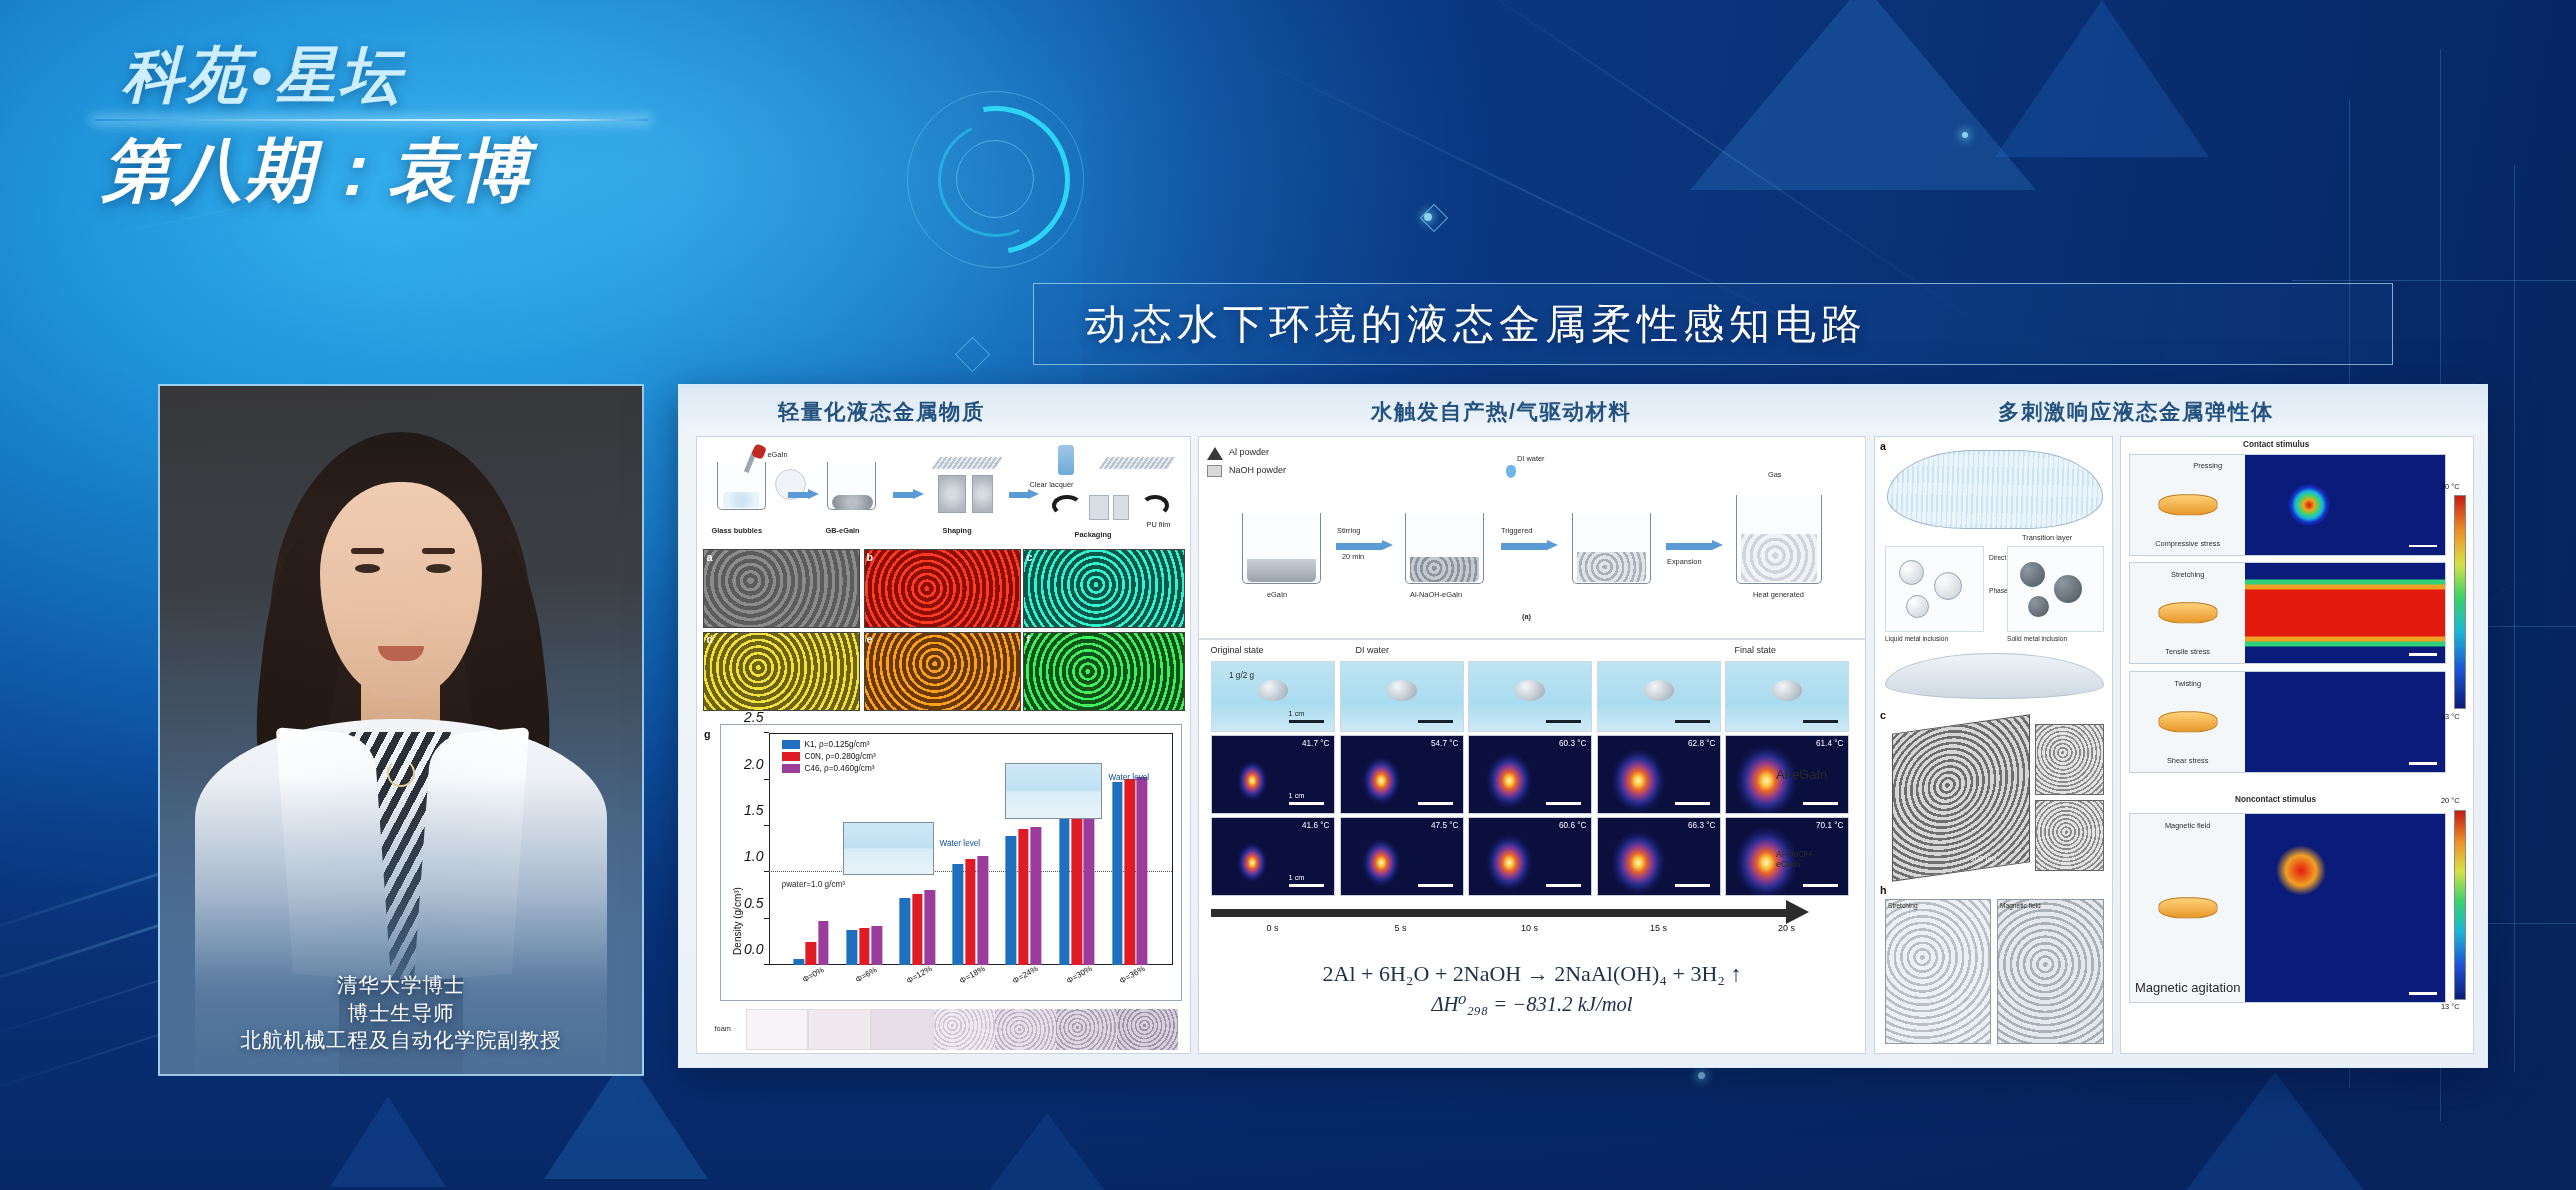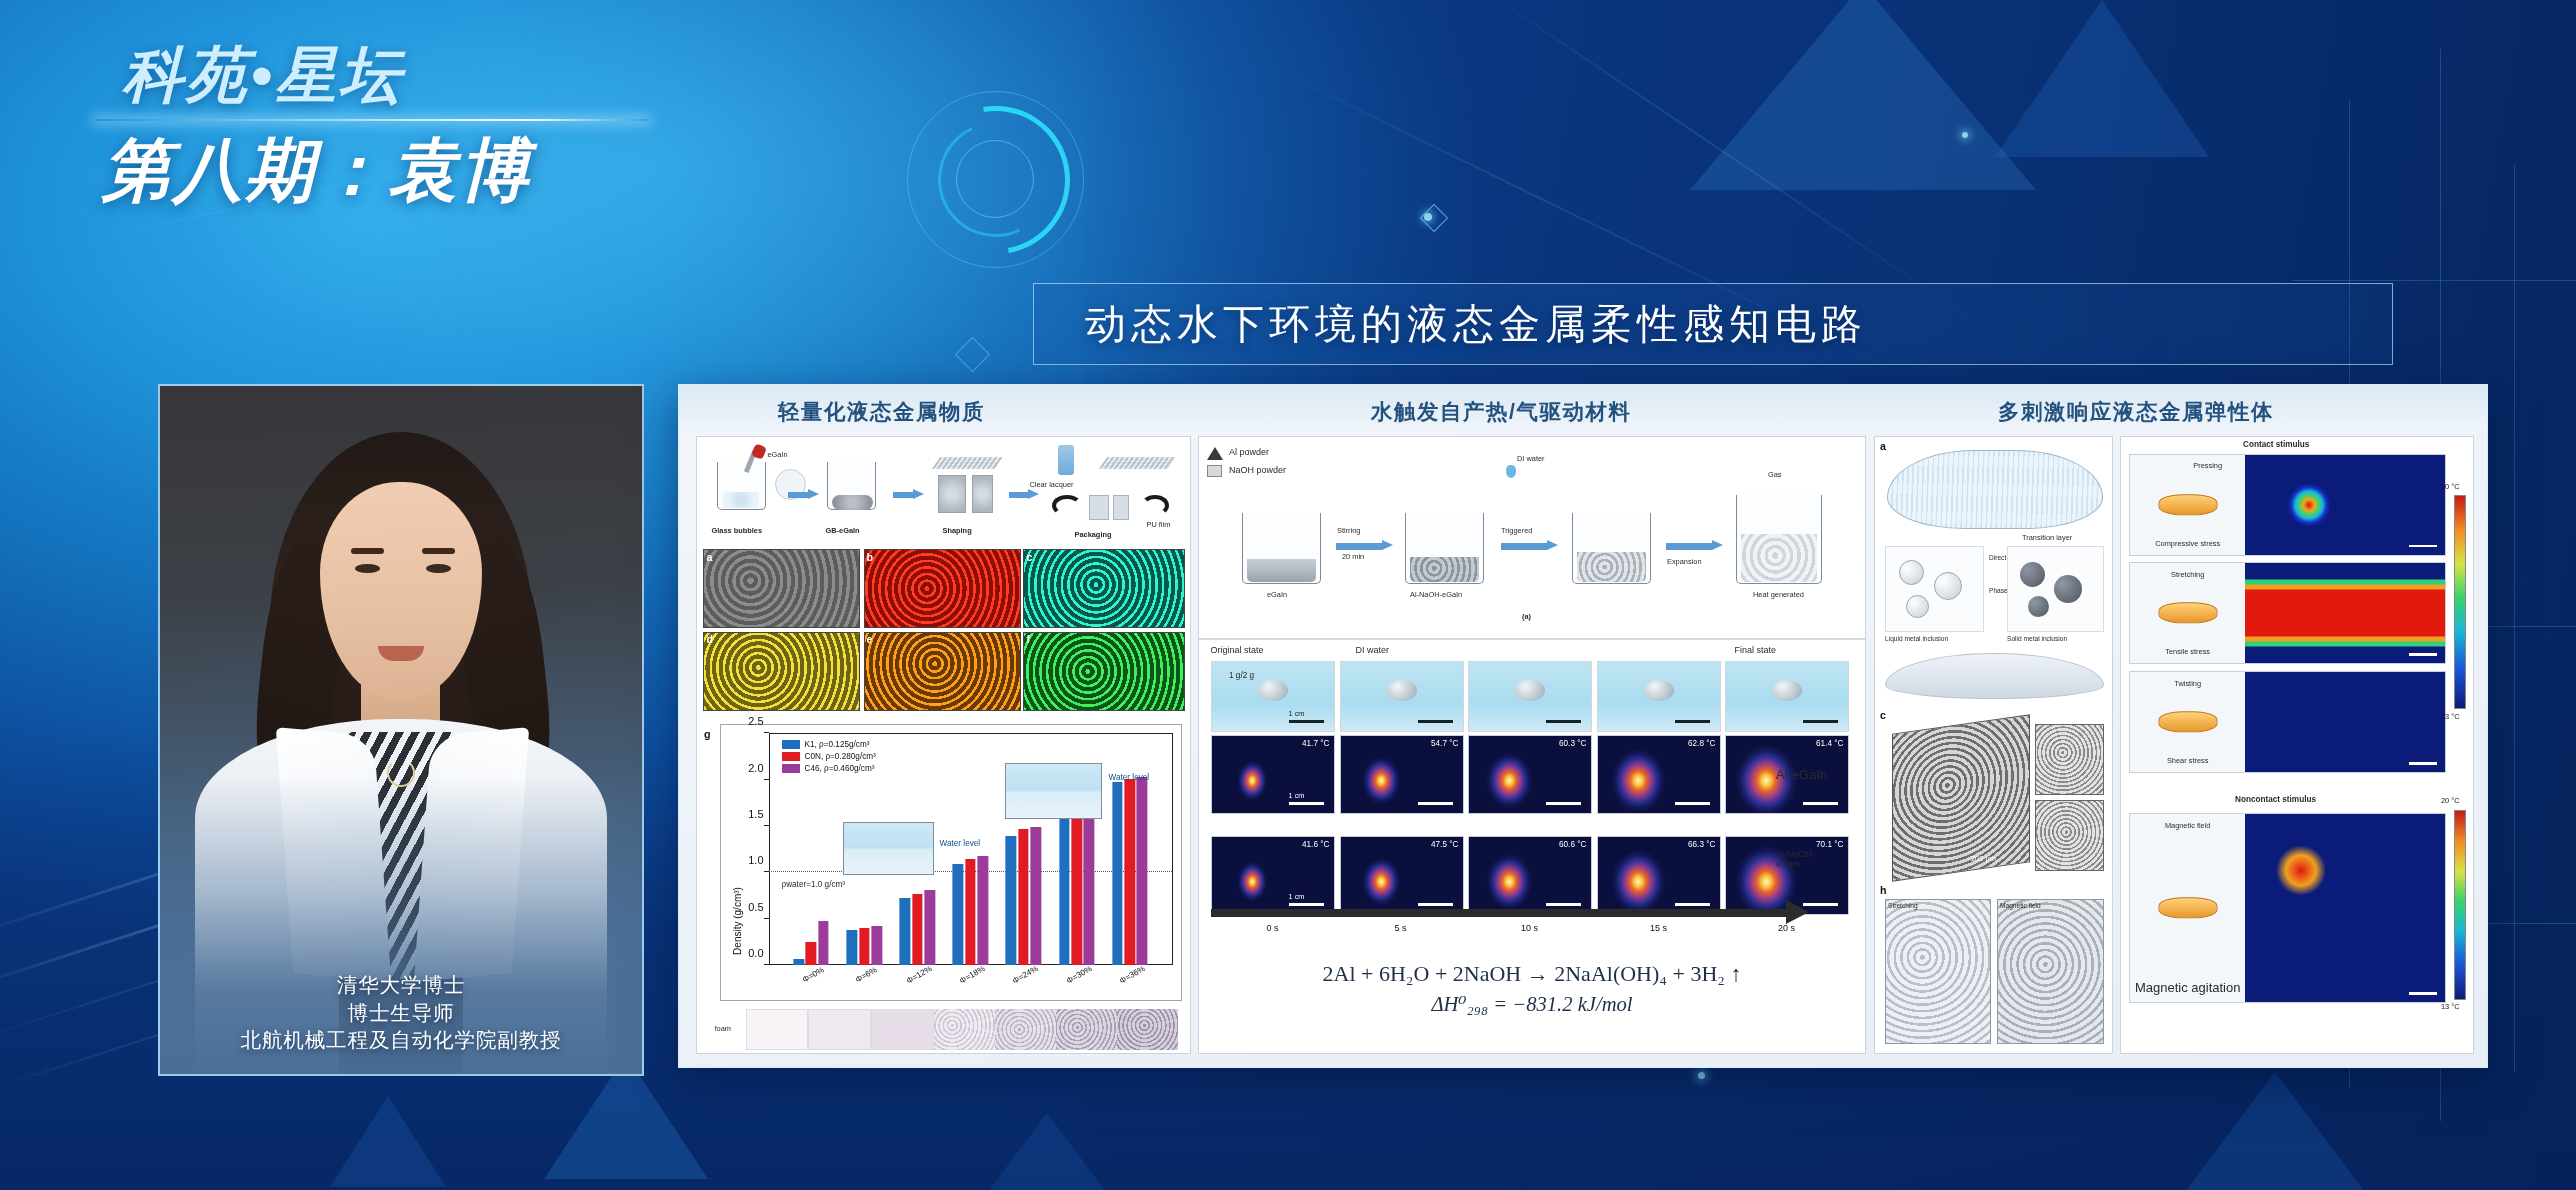--- a/index.html
+++ b/index.html
@@ -128,21 +128,21 @@
 
   .arrowR { position:absolute; height:0; width:0; border-top:5.8px solid transparent;
             border-bottom:5.8px solid transparent; border-left:11.5px solid #5b9bd5; }
   .arrowBar { position:absolute; height:6.6px; background:#5b9bd5; }
 
   .beaker { position:absolute; border:1.6px solid #7c8a99; border-top:none; border-radius:0 0 5px 5px; background:#fbfdff; }
 
   
   #densityChart { position:absolute; background:#fff; border:0.8px solid #9aa7b5; }
   .chart-plot { position:absolute; left:48px; right:8.2px; top:8.2px; bottom:35px; }
-  .ytick { position:absolute; right:100%; margin-right:5px; font-size:11px; color:#111; transform:translateY(-50%); white-space:nowrap; }
+  .ytick { position:absolute; right:100%; margin-right:5px; font-size:14px; color:#111; transform:translateY(-50%); white-space:nowrap;font-style:italic; }
   .ytickmark { position:absolute; right:100%; width:5px; height:0.8px; background:#222; }
   .gridref { position:absolute; left:0; right:0; border-top:1.6px dotted #555; }
   .bargroup { position:absolute; bottom:0; display:flex; align-items:flex-end; gap:1.6px; }
   .bar { width:10.7px; }
   .xlab { position:absolute; top:100%; margin-top:5.8px; font-size:8.2px; color:#111;
           transform:translateX(-50%) rotate(-30deg); white-space:nowrap; transform-origin:center top; }
   .ylabel { position:absolute; left:-1.6px; top:50%; font-size:10px; color:#111;
             transform:rotate(-90deg) translateX(-50%); transform-origin:left top; white-space:nowrap; }
   .legendbox { position:absolute; font-size:8.2px; color:#111; }
   .legrow { display:flex; align-items:center; gap:5px; margin-bottom:3.3px; }
@@ -509,21 +509,21 @@
           <div class="therm-temp">62.8 °C</div>
           <div class="scalebar" style="left: 77px; bottom: 8.2px; width: 35px;"></div>
         </div>
         <div style="position: absolute; top: 0px; width: 124px; height: 79px; left: 514px; background: radial-gradient(31px 36px at 33% 58%, rgb(255, 246, 192) 0%, rgb(246, 195, 63) 16%, rgb(232, 99, 44) 30%, rgb(138, 58, 143) 50%, rgb(43, 47, 142) 68%, rgb(20, 25, 92) 84%, rgb(11, 15, 62) 100%), rgb(11, 15, 62); border: 0.8px solid rgb(200, 207, 216);">
           <div class="therm-temp">61.4 °C</div>
           <div class="scalebar" style="left: 77px; bottom: 8.2px; width: 35px;"></div>
         </div>
       </div>
     <div class="mini-label" style="left:577px; top:330px; font-size:13px;">Al-eGaIn</div>
 
-    <div id="thermRow2" style="position:absolute; left:11.5px; top:399px; width:640px; height:79px;">
+    <div id="thermRow2" style="position:absolute; left:11.5px; top:380px; width:640px; height:79px;">
         <div style="position: absolute; top: 0px; width: 124px; height: 79px; left: 0px; background: radial-gradient(15px 20px at 33% 58%, rgb(255, 246, 192) 0%, rgb(246, 195, 63) 16%, rgb(232, 99, 44) 30%, rgb(138, 58, 143) 50%, rgb(43, 47, 142) 68%, rgb(20, 25, 92) 84%, rgb(11, 15, 62) 100%), rgb(11, 15, 62); border: 0.8px solid rgb(200, 207, 216);">
           <div class="therm-temp">41.6 °C</div>
           <div class="scalebar" style="left: 77px; bottom: 8.2px; width: 35px;"></div>
           <div class="mini-label w" style="position: absolute; left: 77px; bottom: 13px; font-size: 7.4px;">1 cm</div>
         </div>
         <div style="position: absolute; top: 0px; width: 124px; height: 79px; left: 129px; background: radial-gradient(19px 24px at 33% 58%, rgb(255, 246, 192) 0%, rgb(246, 195, 63) 16%, rgb(232, 99, 44) 30%, rgb(138, 58, 143) 50%, rgb(43, 47, 142) 68%, rgb(20, 25, 92) 84%, rgb(11, 15, 62) 100%), rgb(11, 15, 62); border: 0.8px solid rgb(200, 207, 216);">
           <div class="therm-temp">47.5 °C</div>
           <div class="scalebar" style="left: 77px; bottom: 8.2px; width: 35px;"></div>
         </div>
         <div style="position: absolute; top: 0px; width: 124px; height: 79px; left: 257px; background: radial-gradient(23px 28px at 33% 58%, rgb(255, 246, 192) 0%, rgb(246, 195, 63) 16%, rgb(232, 99, 44) 30%, rgb(138, 58, 143) 50%, rgb(43, 47, 142) 68%, rgb(20, 25, 92) 84%, rgb(11, 15, 62) 100%), rgb(11, 15, 62); border: 0.8px solid rgb(200, 207, 216);">

